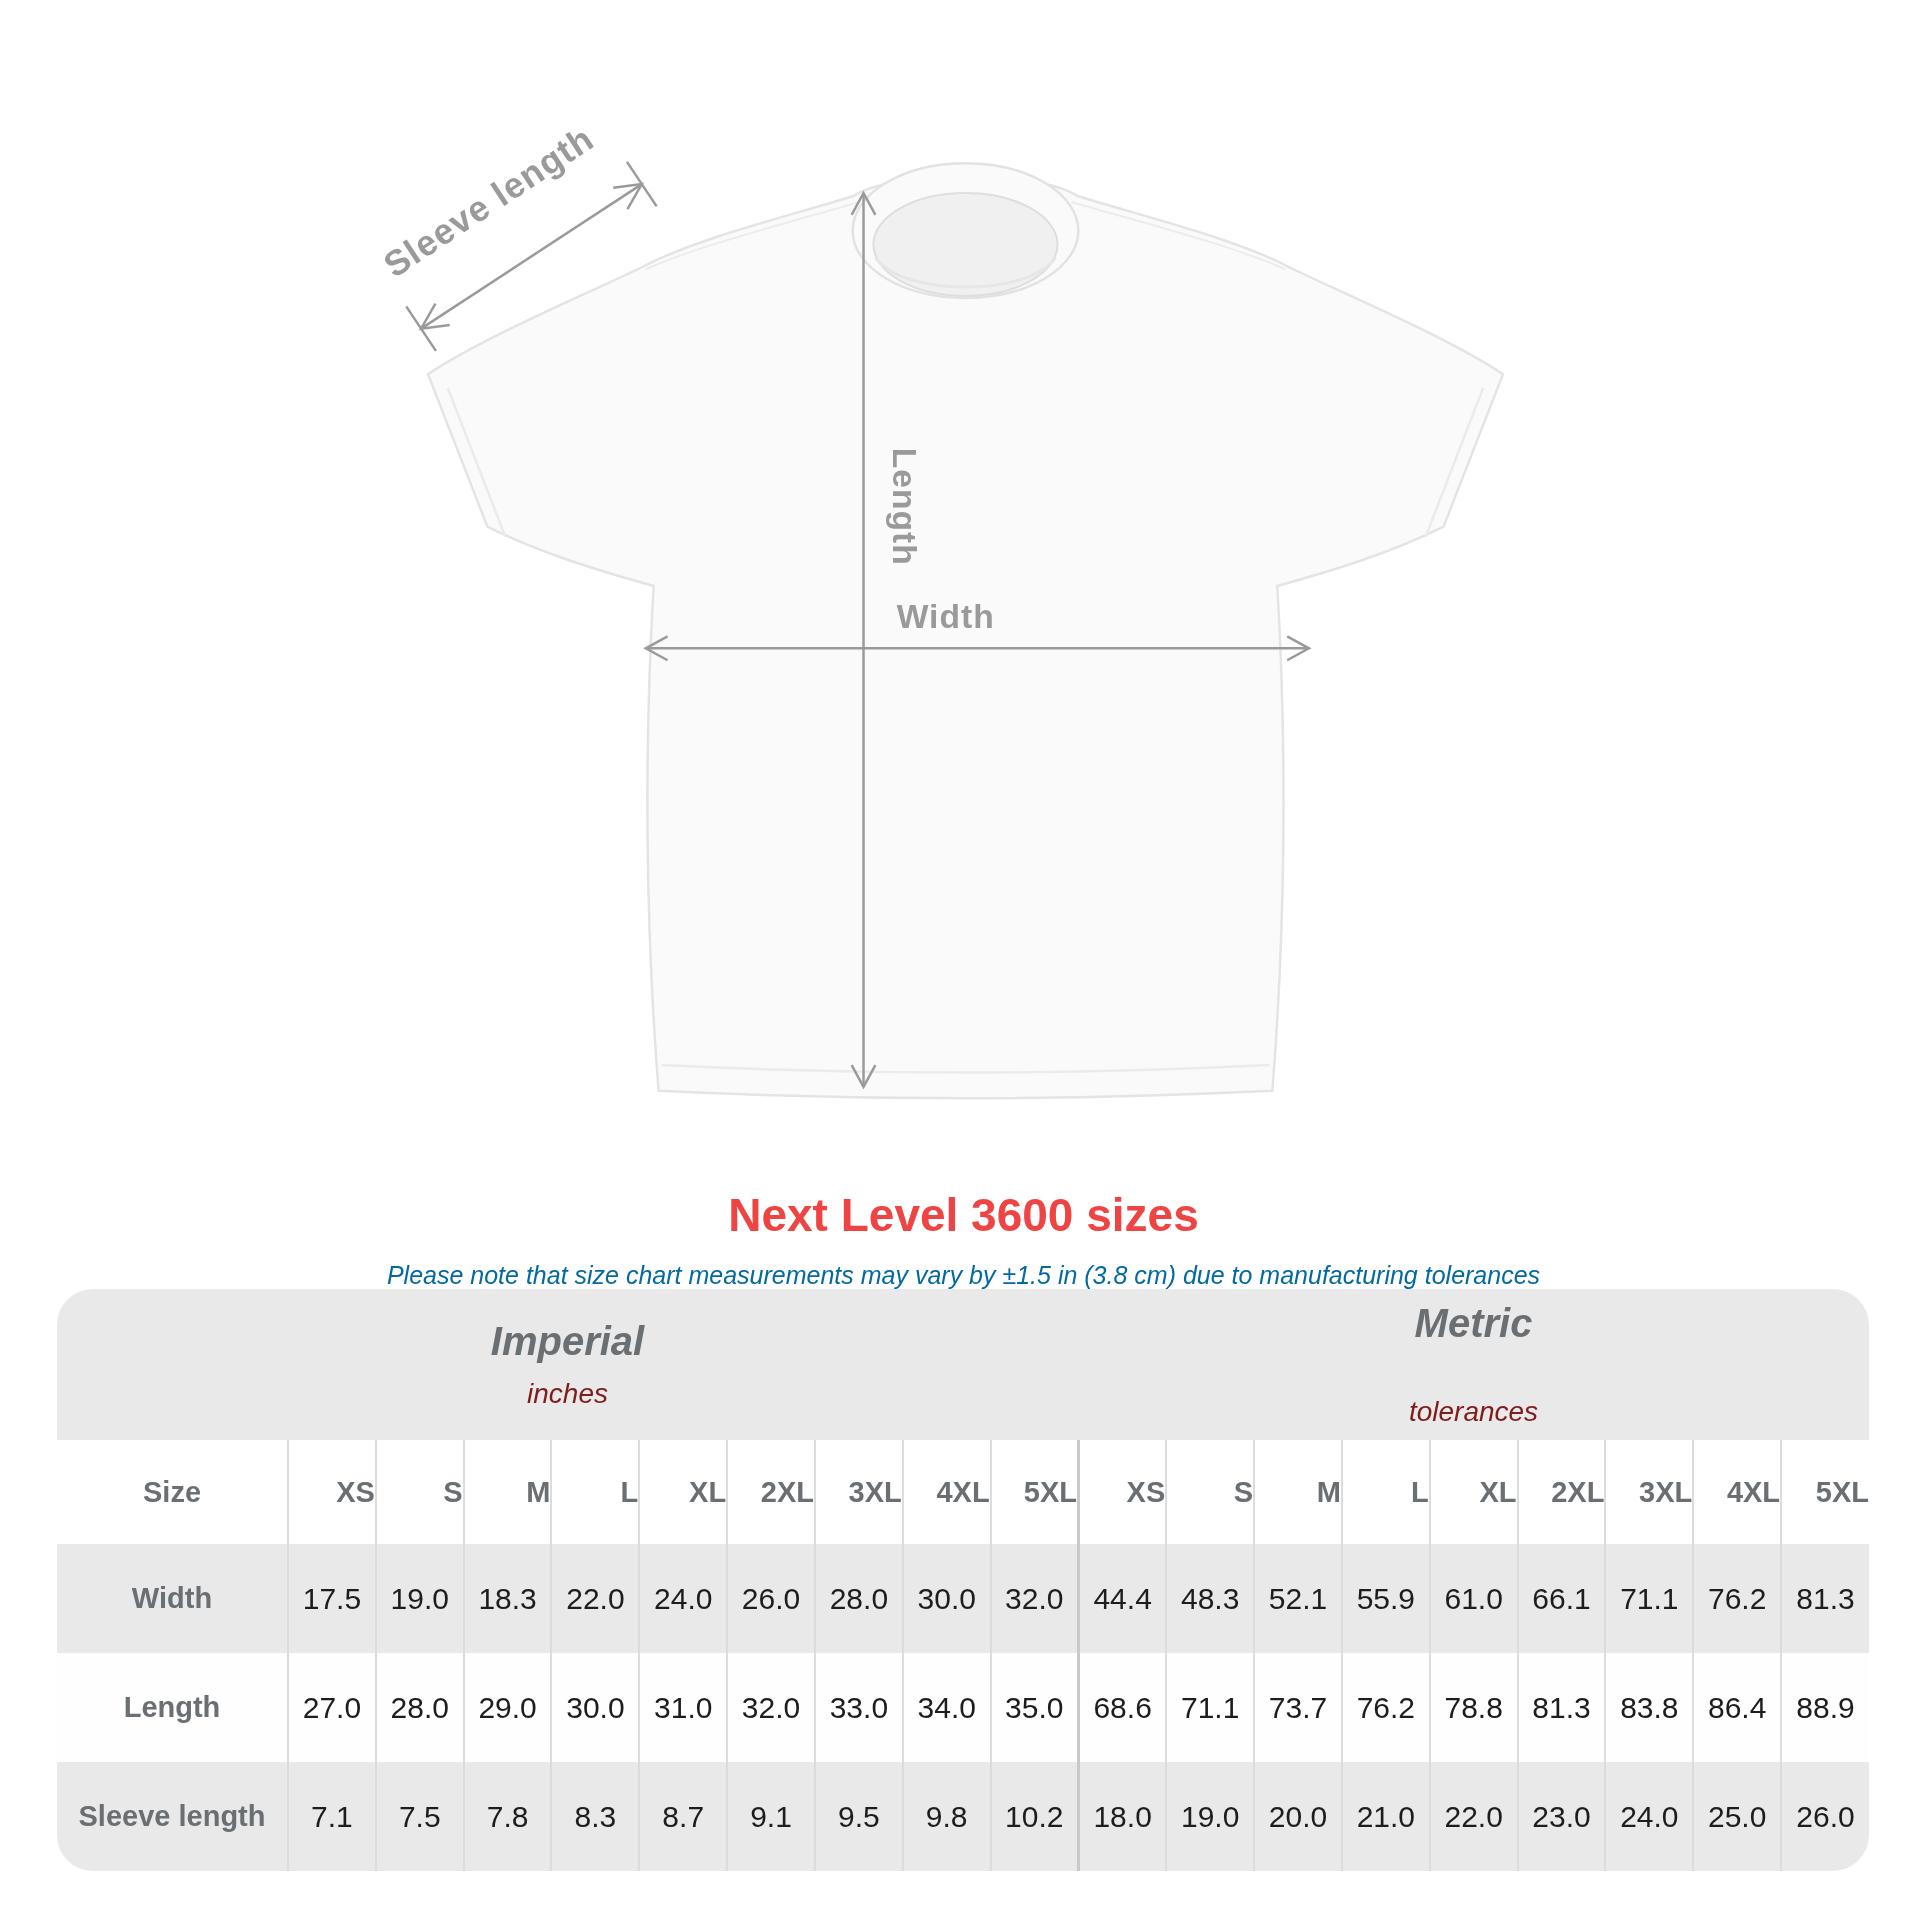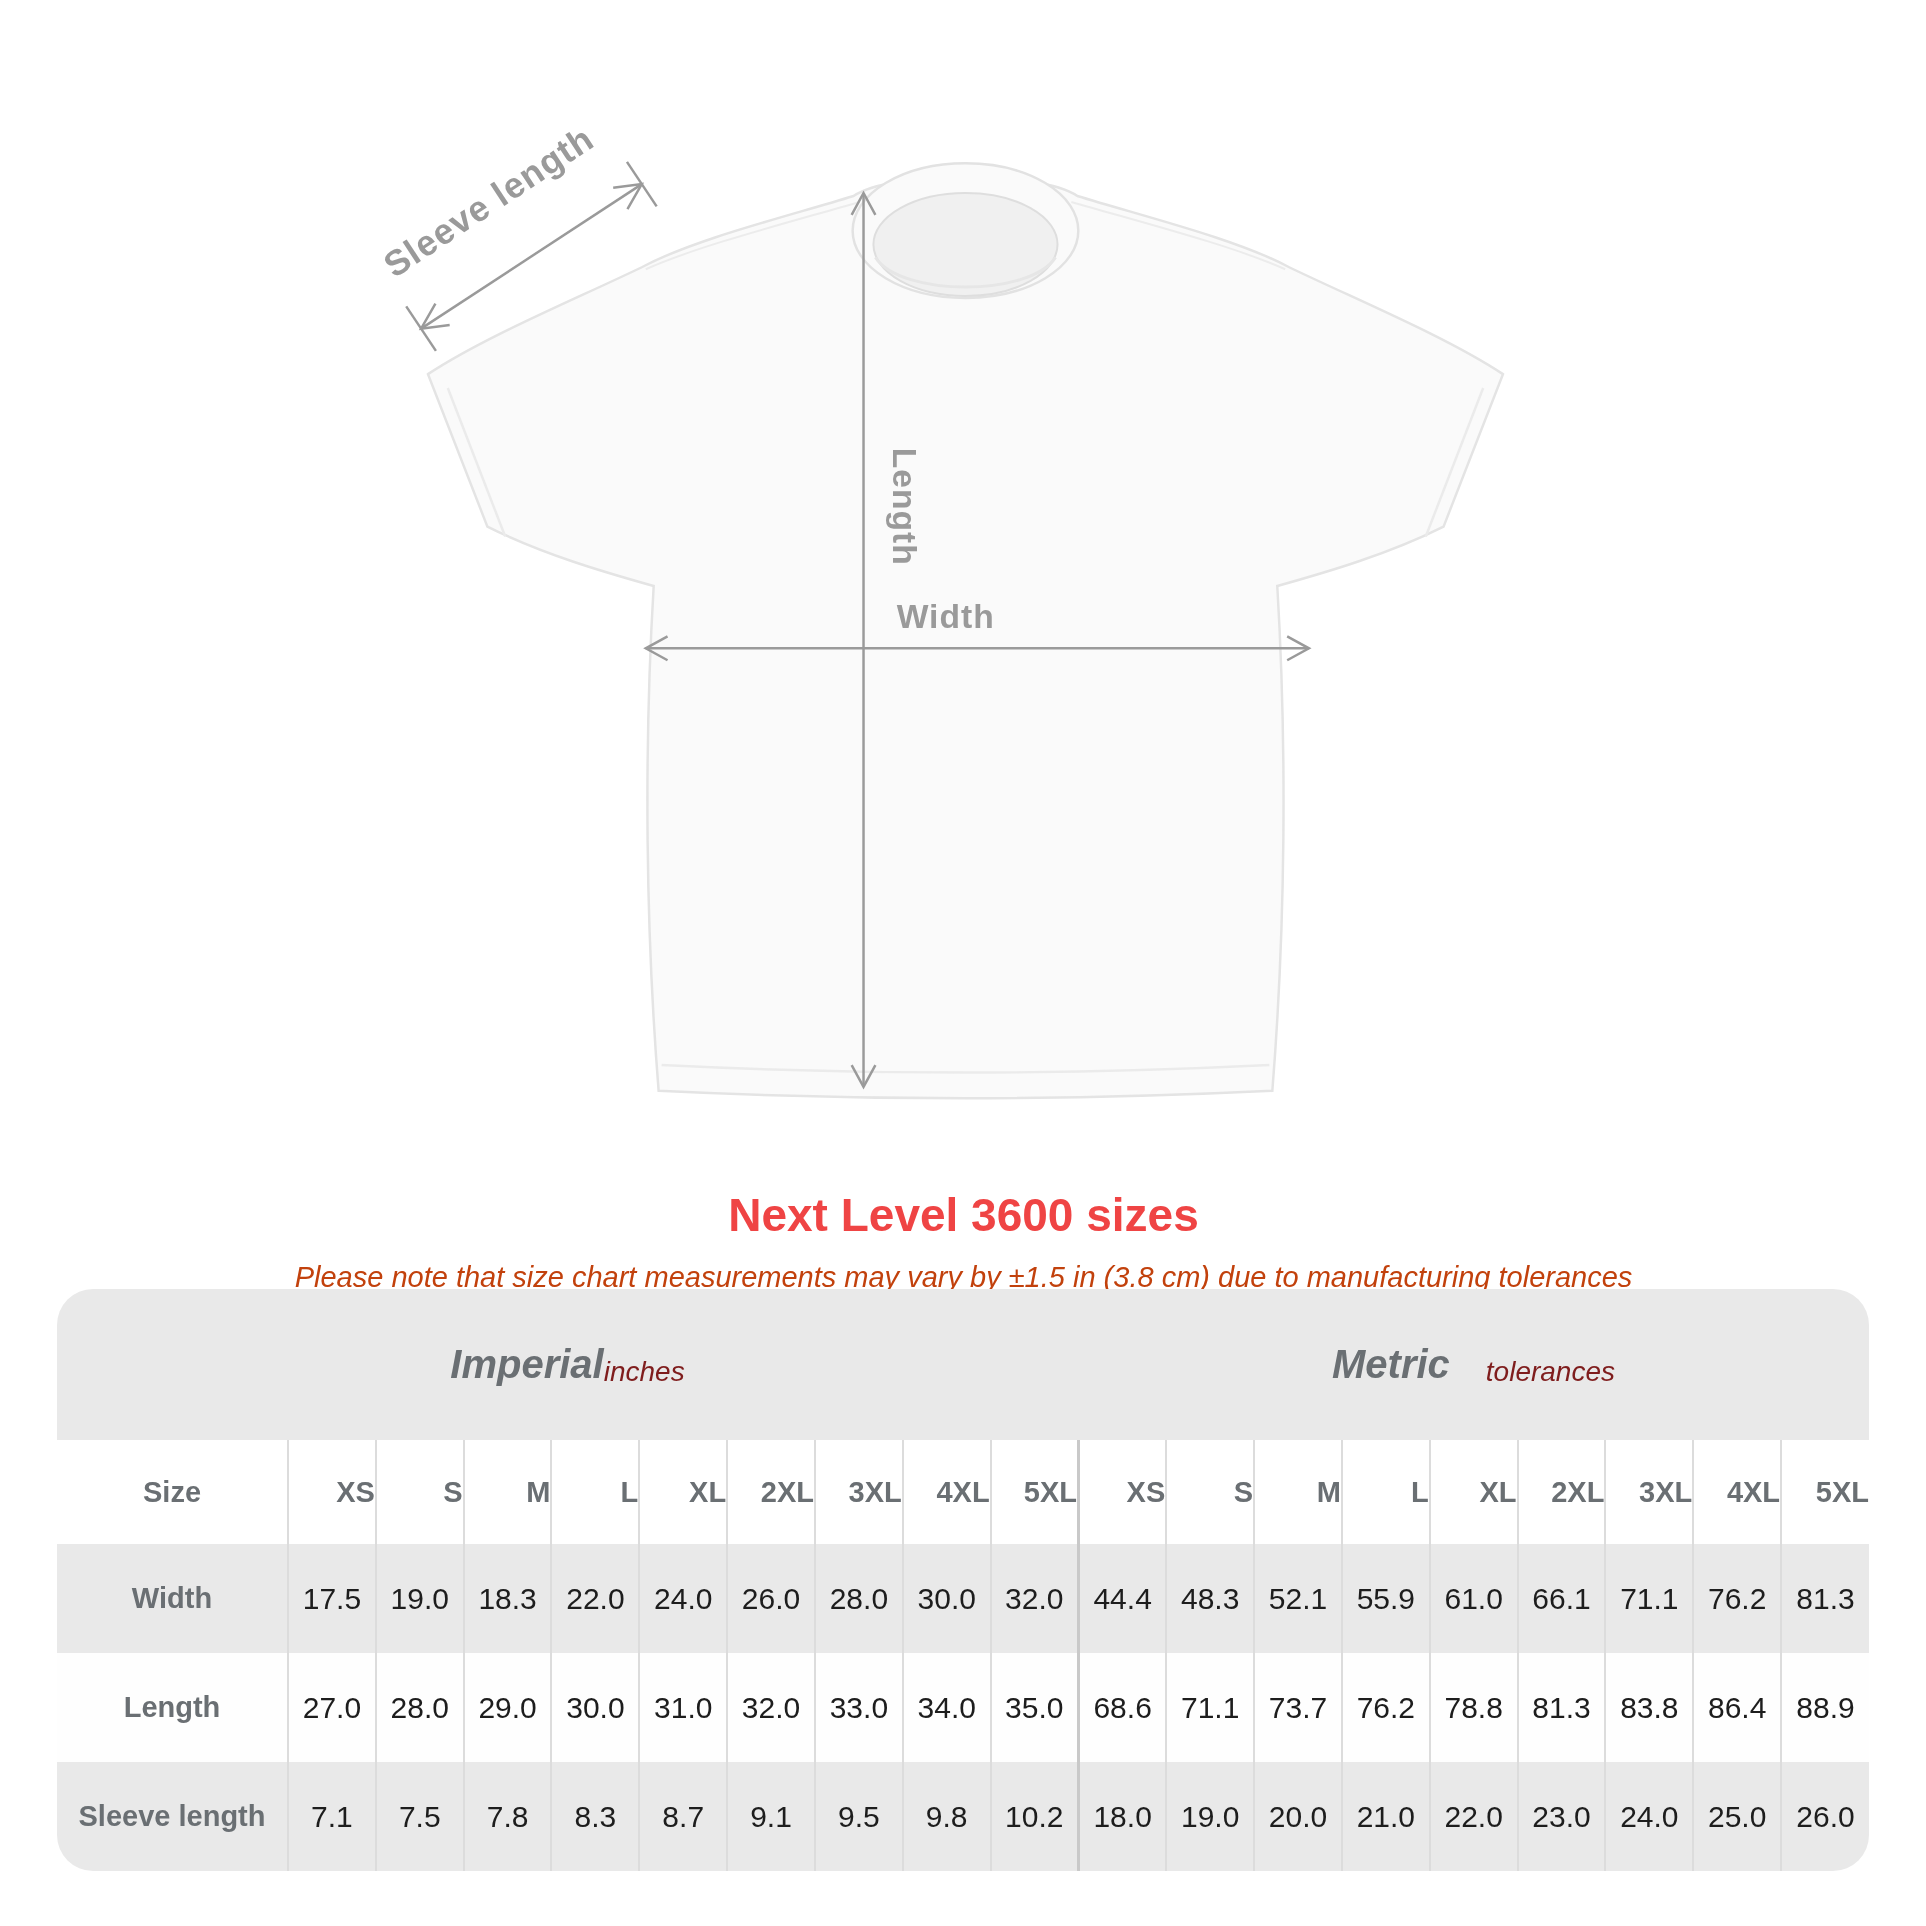--- a/index.html
+++ b/index.html
@@ -10,29 +10,29 @@
   
   .diagram{position:absolute;top:0;left:0;}
   .dim-label{fill:#9a9a9a;font-weight:bold;letter-spacing:1px;}
   
   .page-title{
     position:absolute;top:1188px;left:0;width:100%;text-align:center;
     font-size:46px;font-weight:bold;color:#ef4444;
   }
   .page-subtitle{
     position:absolute;top:1261px;left:0;width:100%;text-align:center;
-    font-size:29px;font-style:italic;color:#c2410c;
+    font-size:25px;font-style:italic;color:#0369a1;
   }
   
   .table-card{
     position:absolute;top:1289px;left:57px;width:1812px;height:582px;
     background:#e9e9e9;border-radius:36px;overflow:hidden;
   }
   .unit-band{display:flex;height:151px;}
-  .unit-group{display:flex;flex-direction:row;align-items:center;justify-content:center;}
+  .unit-group{display:flex;flex-direction:column;align-items:center;justify-content:center;}
   .unit-group.imperial{width:calc(230px + (100% - 230px) * 0.5);}
   .unit-group.metric{flex:1;gap:36px;}
   .unit-name{font-size:40px;font-weight:bold;font-style:italic;color:#6a6f73;}
   .unit-sub{font-size:28px;font-style:italic;color:#7f1d1d;margin-top:14px;}
   table.size-table{width:100%;border-collapse:collapse;table-layout:fixed;}
   .size-table th,.size-table td{text-align:center;vertical-align:middle;padding:0;}
   .size-table tr.hdr{height:104px;background:#ffffff;}
   .size-table tr.row{height:109px;}
   .size-table tr.white{background:#fefefe;}
   .size-table .lbl{font-weight:bold;color:#6a6f73;font-size:29px;}

